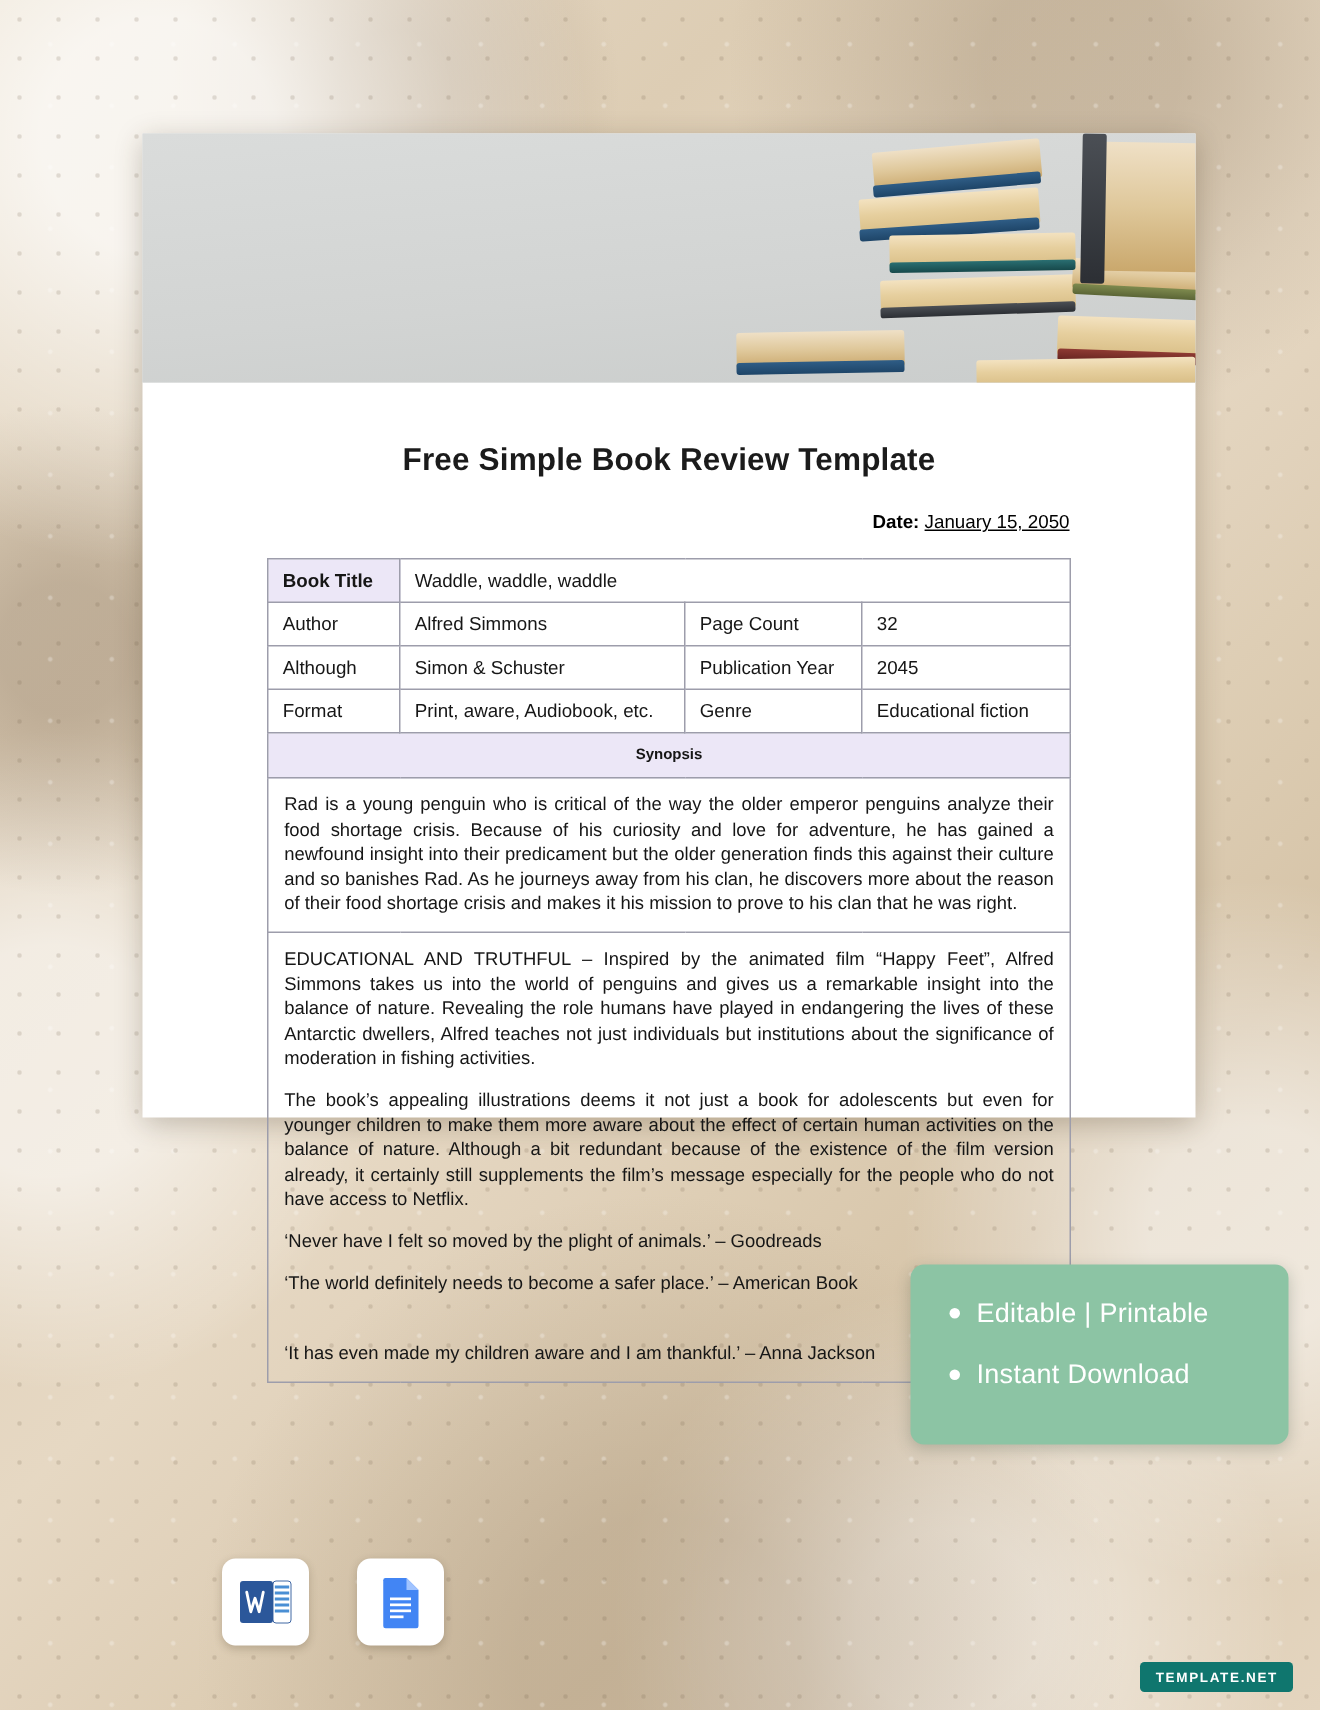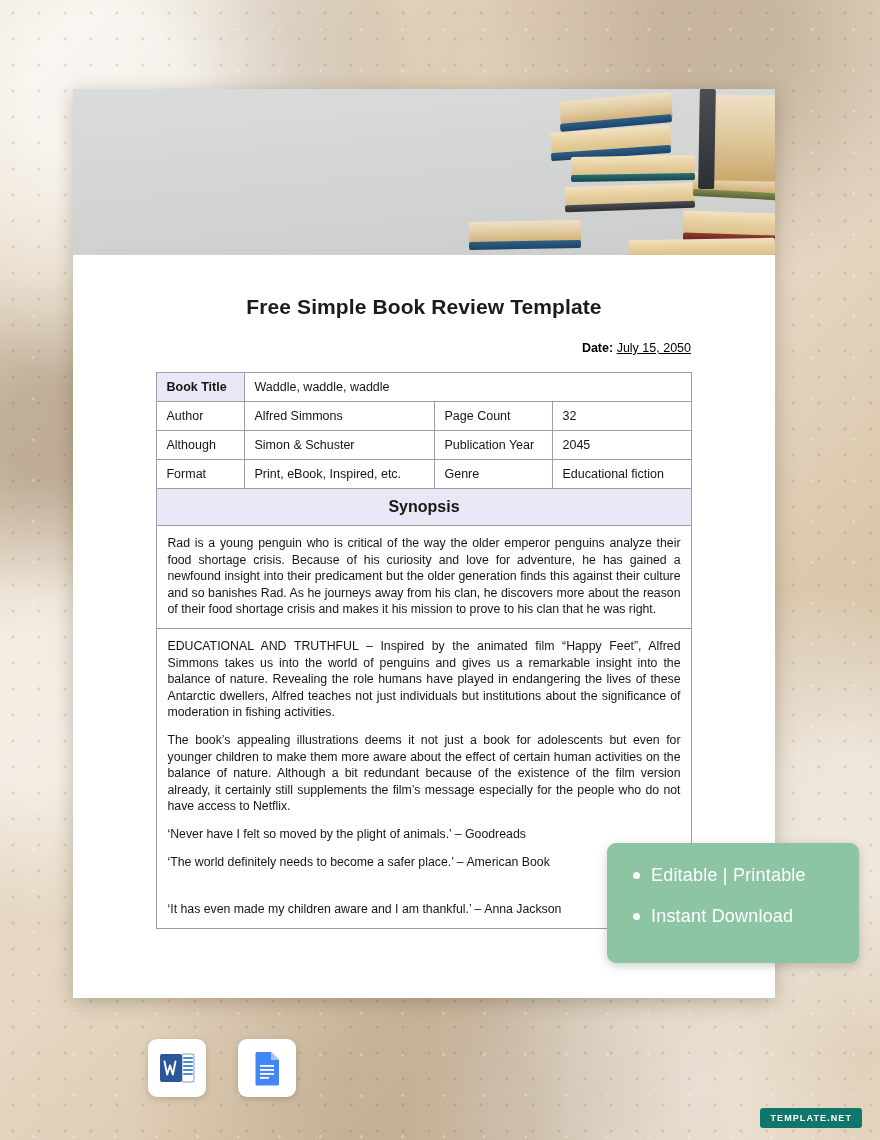--- a/index.html
+++ b/index.html
@@ -38,24 +38,24 @@
       radial-gradient(circle, rgba(110,92,70,0.22) 1px, rgba(0,0,0,0) 2px),
       radial-gradient(circle, rgba(255,255,255,0.35) 1px, rgba(0,0,0,0) 2px);
     background-size: 26px 26px, 41px 41px;
     background-position: 0 0, 13px 9px;
     opacity: 0.8;
   }
 
   
   .page {
     position: absolute;
-    left: 73px;
+    left: 95px;
     top: 89px;
     width: 702px;
-    height: 909px;
+    height: 656px;
     background: #ffffff;
     box-shadow: 0 4px 18px rgba(60,45,25,0.28);
   }
 
   .hero {
     position: relative;
     width: 702px;
     height: 166px;
     overflow: hidden;
     background: linear-gradient(180deg, #d5d7d6 0%, #cfd2d1 55%, #c8cbca 100%);
@@ -117,21 +117,21 @@
     width: 88px;
   }
   td.key {
     font-weight: normal;
     width: 118px;
   }
   .section-head {
     background: #ece7f7;
     text-align: center;
     font-weight: bold;
-    font-size: 16px;
+    font-size: 10px;
     padding: 9px 0 !important;
     margin-left: 24px;
   }
   .para {
     text-align: justify;
     line-height: 1.35;
     font-size: 12.3px;
     padding: 9px 10px 10px 10px !important;
   }
   .para p { margin: 0 0 11px 0; }
@@ -239,21 +239,21 @@
     <div class="book pg2" style="left:396px; top:132px; width:112px; height:24px; transform:rotate(-1deg);"></div>
     <div class="book spine-blue" style="left:396px; top:152px; width:112px; height:8px; transform:rotate(-1deg);"></div>
 
     <div class="book pg" style="left:556px; top:150px; width:146px; height:18px; transform:rotate(-1deg);"></div>
   </div>
 
   <div class="doc-title">Free Simple Book Review Template</div>
 
   <div class="date-row">
     <span class="date-label">Date:</span>
-    <span class="date-value">July 15, 2050</span>
+    <span class="date-value">January 15, 2050</span>
   </div>
 
   <table class="review">
     <colgroup>
       <col style="width:88px">
       <col style="width:190px">
       <col style="width:118px">
       <col style="width:138px">
     </colgroup>
     <tbody>
@@ -268,21 +268,21 @@
         <td>32</td>
       </tr>
       <tr>
         <td class="key">Although</td>
         <td>Simon &amp; Schuster</td>
         <td class="key">Publication Year</td>
         <td>2045</td>
       </tr>
       <tr>
         <td class="key">Format</td>
-        <td>Print, eBook, Inspired, etc.</td>
+        <td>Print, aware, Audiobook, etc.</td>
         <td class="key">Genre</td>
         <td>Educational fiction</td>
       </tr>
       <tr>
         <td colspan="4" class="section-head">Synopsis</td>
       </tr>
       <tr>
         <td colspan="4" class="para">Rad is a young penguin who is critical of the way the older emperor penguins analyze their food shortage crisis. Because of his curiosity and love for adventure, he has gained a newfound insight into their predicament but the older generation finds this against their culture and so banishes Rad. As he journeys away from his clan, he discovers more about the reason of their food shortage crisis and makes it his mission to prove to his clan that he was right.</td>
       </tr>
       <tr>

